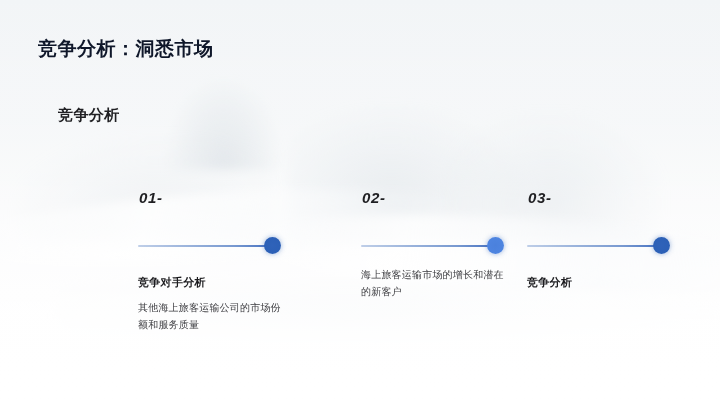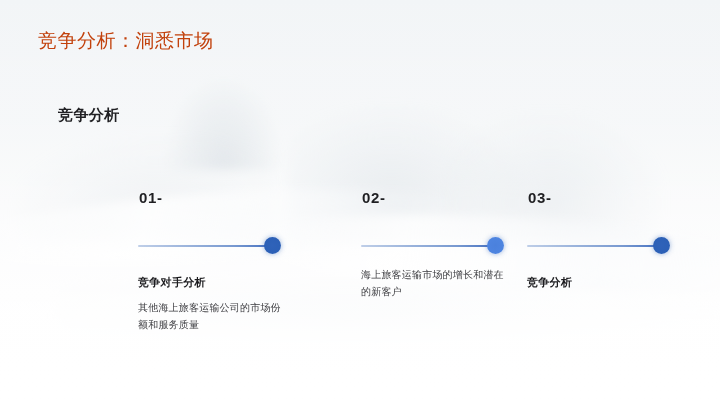--- a/index.html
+++ b/index.html
@@ -105,24 +105,24 @@
     inset: 0;
     background: linear-gradient(to bottom, rgba(255,255,255,0.30) 0%, rgba(255,255,255,0.42) 40%, rgba(255,255,255,0.62) 72%, rgba(255,255,255,0.80) 100%);
   }
 
   
   .content { position: absolute; inset: 0; }
 
   .slide-title {
     position: absolute;
     left: 38px;
-    top: 28px;
+    top: 36px;
     font-size: 19px;
-    font-weight: normal;
-    color: #c2410c;
+    font-weight: bold;
+    color: #0f172a;
     letter-spacing: 0.5px;
     white-space: nowrap;
   }
   .slide-subtitle {
     position: absolute;
     left: 58px;
     top: 89px;
     font-size: 15px;
     font-weight: bold;
     color: #202023;
@@ -138,20 +138,21 @@
   .item-1 { left: 336px; margin-left: 25px; }
   .item-2 { left: 527px; }
 
   .item-number {
     font-size: 15px;
     font-weight: bold;
     color: #1f1f22;
     letter-spacing: 0.6px;
     line-height: 1;
     margin: 0 0 0 1px;
+    font-style: italic;
   }
 
   .track-wrap {
     position: relative;
     height: 20px;
     margin-top: 31px;
   }
   .track {
     position: absolute;
     left: 0;

